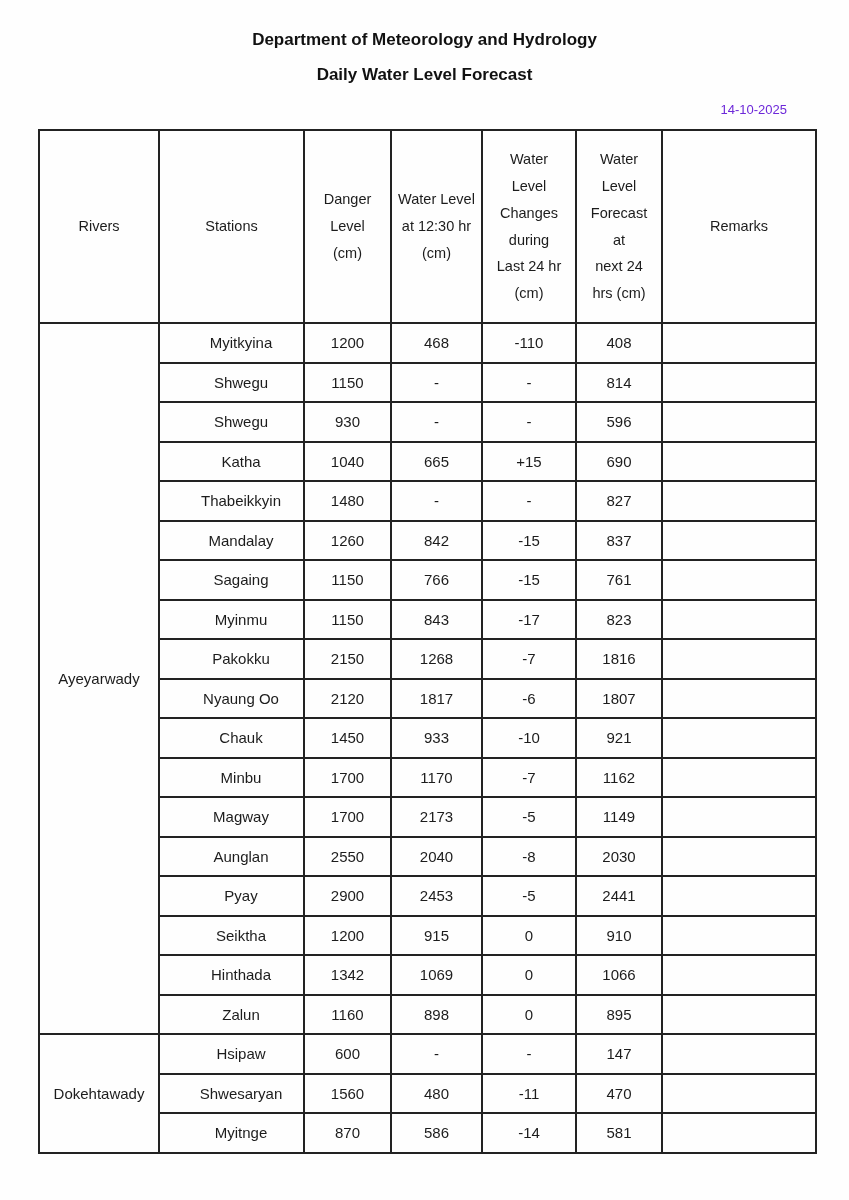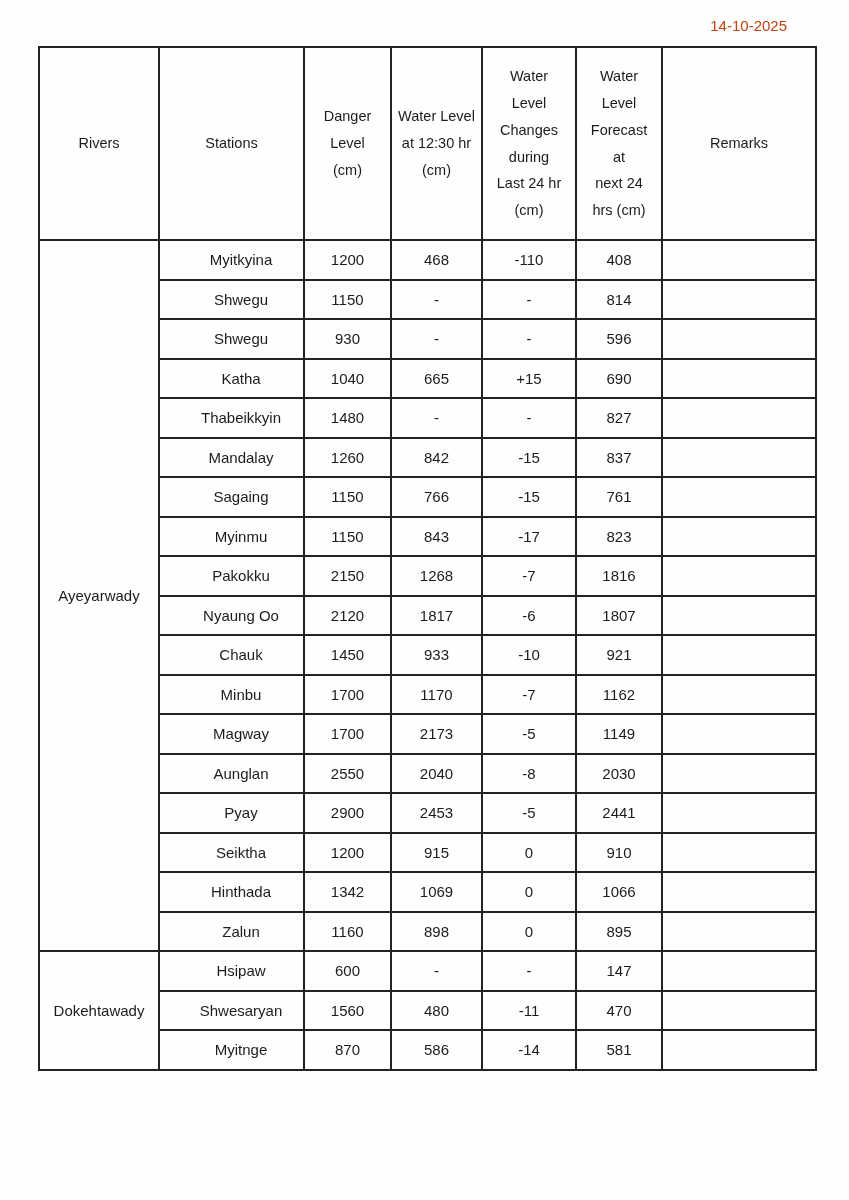--- a/index.html
+++ b/index.html
@@ -27,22 +27,22 @@
     margin-top: 15px;
     text-align: center;
     font-size: 17px;
     font-weight: bold;
     color: #111;
   }
   .doc-date {
     margin-top: 17px;
     margin-right: 62px;
     text-align: right;
-    font-size: 15px;
-    color: #c2410c;
+    font-size: 13px;
+    color: #6d28d9;
   }
   table.forecast {
     margin: 12px 0 0 38px;
     width: 777px;
     border-collapse: collapse;
     table-layout: fixed;
   }
   table.forecast th,
   table.forecast td {
     border: 2px solid #222222;
@@ -78,20 +78,22 @@
   }
   td.remarks {
     text-align: left;
     padding-left: 8px;
   }
 </style>
 </head>
 <body>
 
 <div class="page">
+  <div class="doc-title">Department of Meteorology and Hydrology</div>
+  <div class="doc-subtitle">Daily Water Level Forecast</div>
   <div class="doc-date">14-10-2025</div>
 
   <table class="forecast">
     <colgroup>
       <col style="width:120px">
       <col style="width:145px">
       <col style="width:87px">
       <col style="width:91px">
       <col style="width:94px">
       <col style="width:86px">

